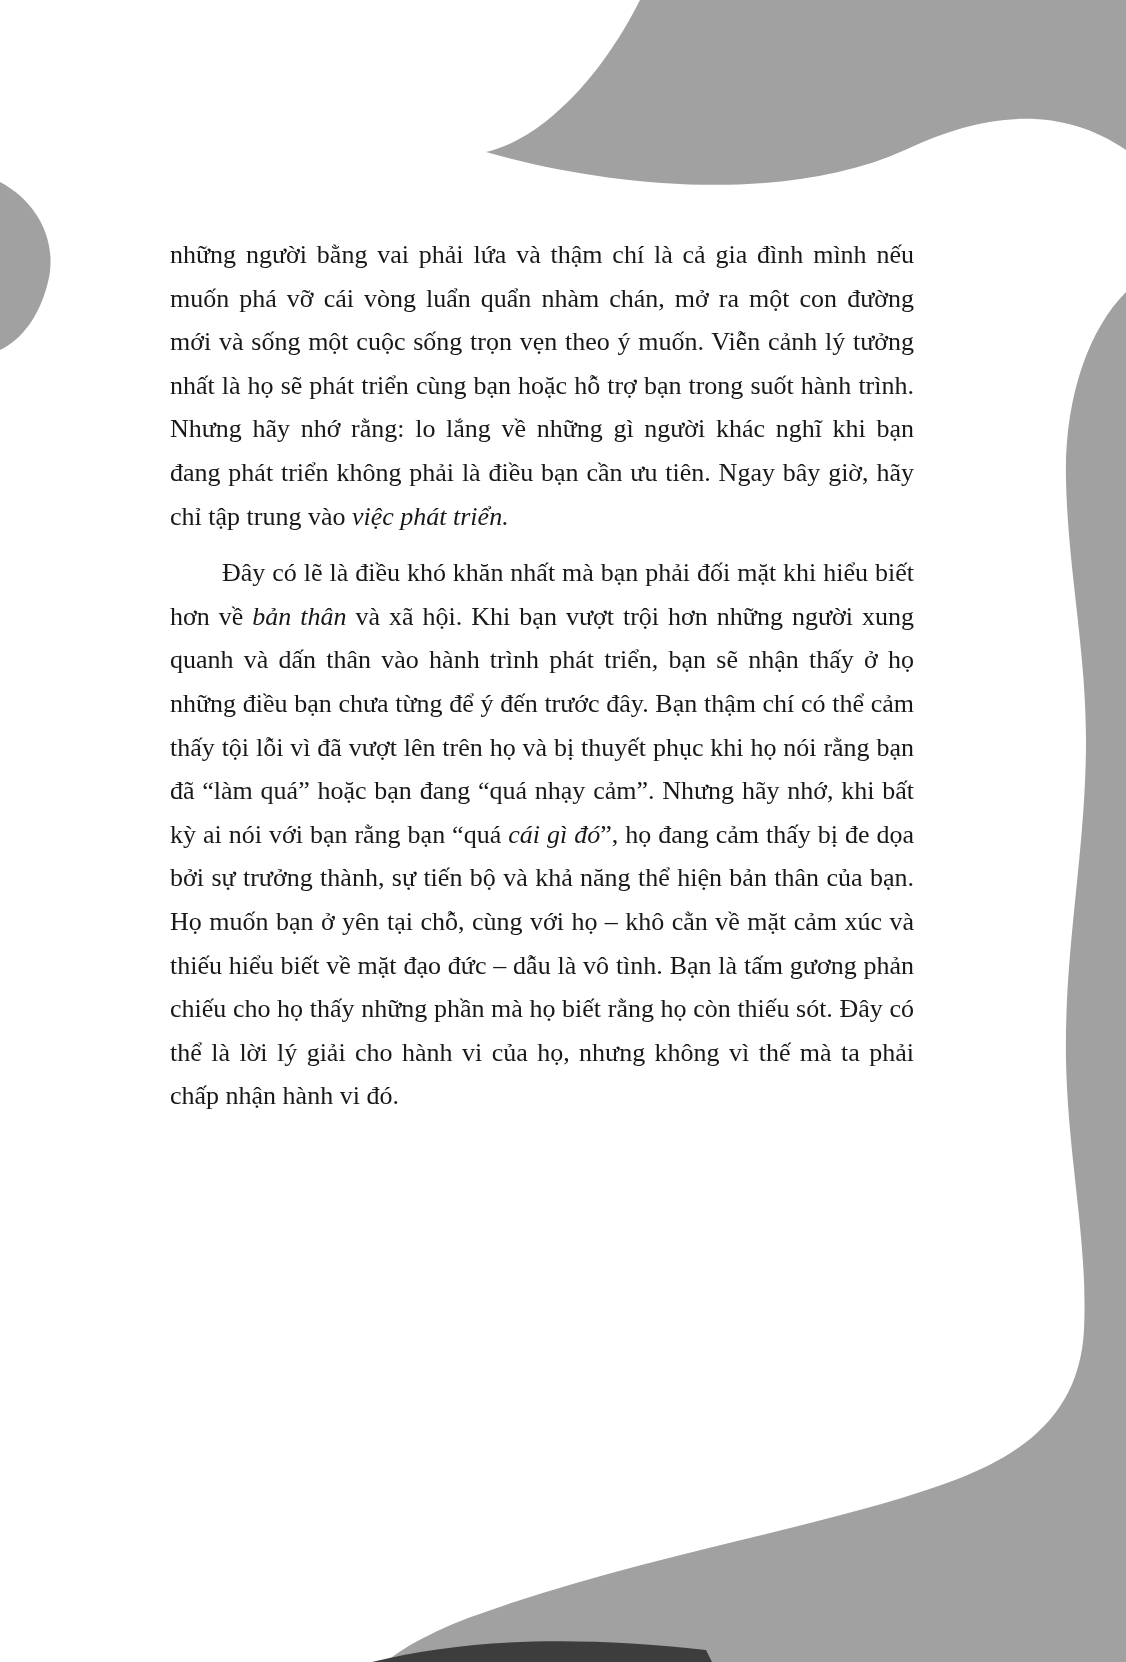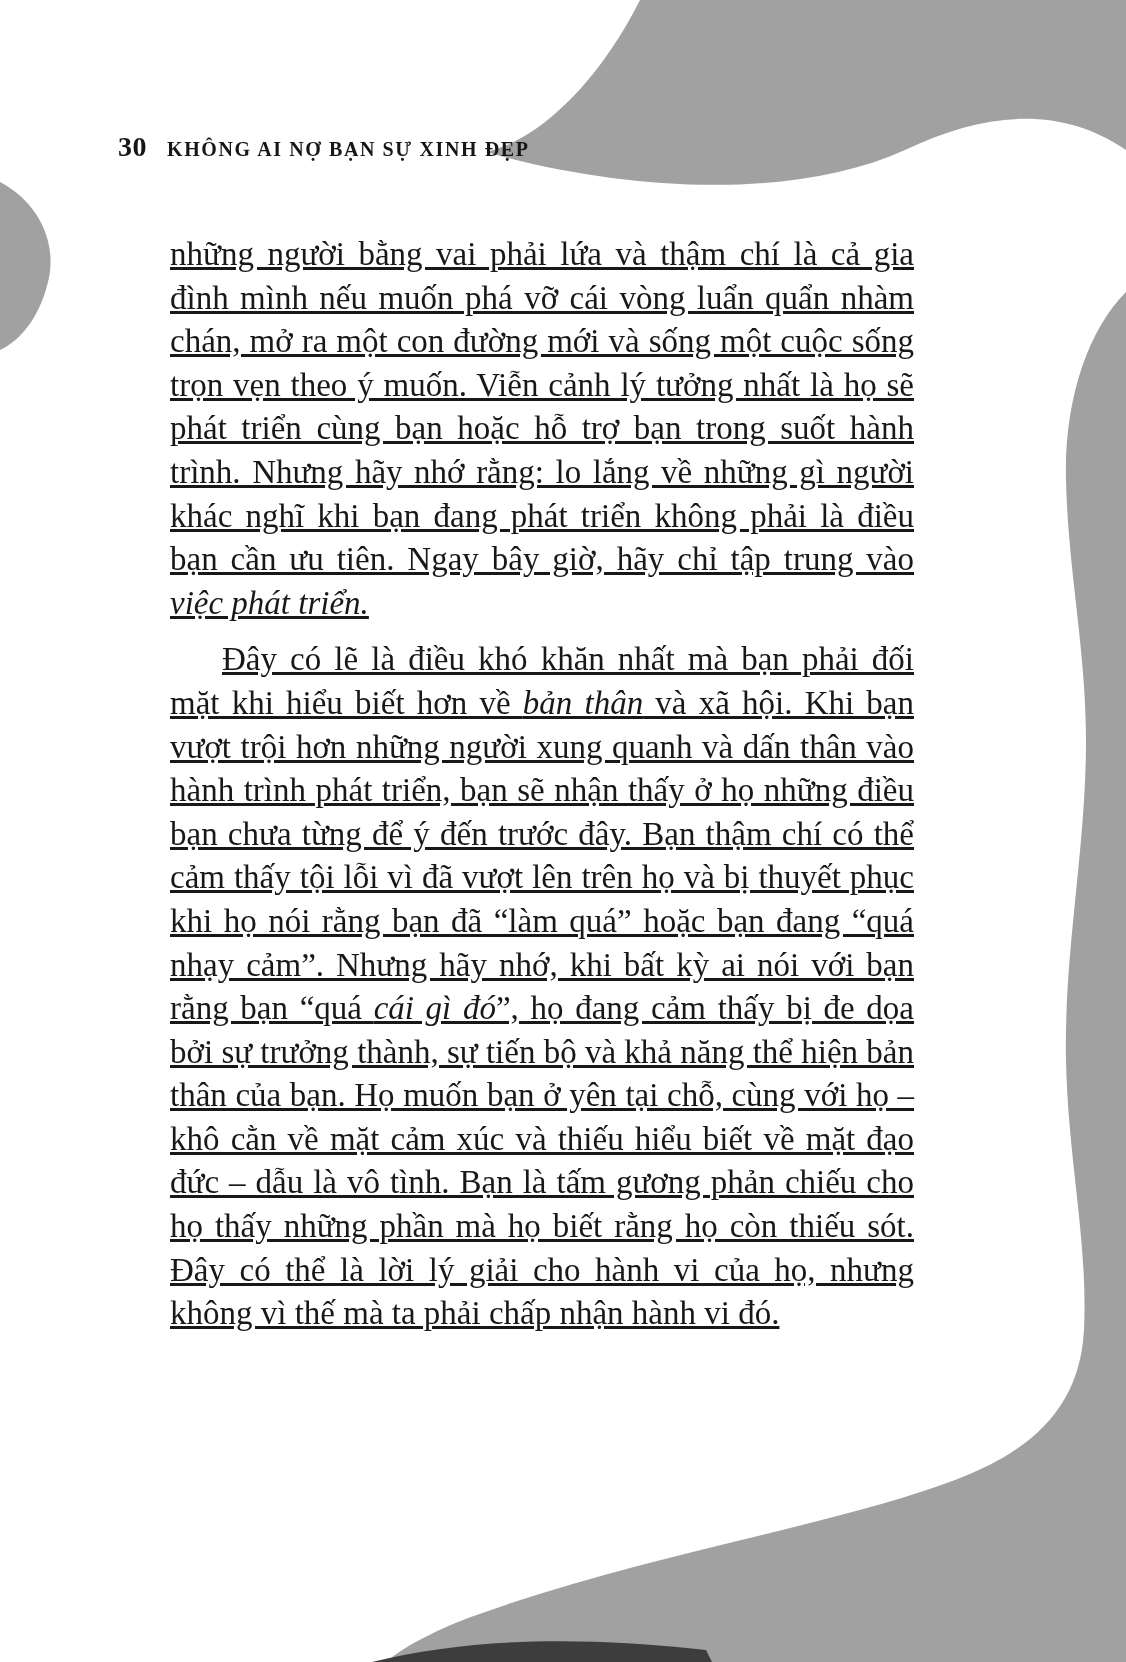--- a/index.html
+++ b/index.html
@@ -48,44 +48,39 @@
   }
   .body-text {
     position: absolute;
     left: 170px;
     top: 233px;
     width: 744px;
     color: #181818;
   }
   .para {
     margin: 0 0 13px 0;
-    font-size: 33px;
+    font-size: 26px;
     line-height: 43.6px;
     text-align: justify;
     text-justify: inter-word;
-    text-decoration: underline;
   }
   .para.indent { text-indent: 52px; }
   .para em { font-style: italic; }
 </style>
 </head>
 <body>
 
 <svg class="decor-svg" viewBox="0 0 1126 1662" xmlns="http://www.w3.org/2000/svg">
   <path d="M 486 152 C 540 140, 600 80, 640 0 L 1126 0 L 1126 150 C 1060 105, 985 112, 905 150 C 790 202, 620 190, 486 152 Z" fill="#a1a1a1"></path>
   <path d="M 0 182 C 38 202, 58 242, 48 282 C 40 315, 22 340, 0 350 Z" fill="#a1a1a1"></path>
   <path d="M 1126 292 C 1088 330, 1064 400, 1066 480 C 1068 570, 1086 650, 1086 740 C 1086 850, 1064 950, 1066 1060 C 1068 1160, 1088 1240, 1084 1330 C 1080 1405, 1035 1450, 955 1480 C 830 1527, 640 1555, 468 1618 C 432 1632, 402 1648, 386 1662 L 1126 1662 Z" fill="#a1a1a1"></path>
   <path d="M 372 1662 C 470 1638, 580 1636, 706 1650 L 712 1662 Z" fill="#3d3d3d"></path>
 </svg>
 
 <div class="page-content">
 
-  <div class="running-head">
-    <span class="page-number">30</span>
-    <span class="book-title">KHÔNG AI NỢ BẠN SỰ XINH ĐẸP</span>
-  </div>
 
   <div class="body-text">
       <p class="para"><span>những người bằng vai phải lứa và thậm chí là cả gia đình mình nếu muốn phá vỡ cái vòng luẩn quẩn nhàm chán, mở ra một con đường mới và sống một cuộc sống trọn vẹn theo ý muốn. Viễn cảnh lý tưởng nhất là họ sẽ phát triển cùng bạn hoặc hỗ trợ bạn trong suốt hành trình. Nhưng hãy nhớ rằng: lo lắng về những gì người khác nghĩ khi bạn đang phát triển không phải là điều bạn cần ưu tiên. Ngay bây giờ, hãy chỉ tập trung vào </span><em>việc phát triển.</em></p>
       <p class="para indent"><span>Đây có lẽ là điều khó khăn nhất mà bạn phải đối mặt khi hiểu biết hơn về </span><em>bản thân</em><span> và xã hội. Khi bạn vượt trội hơn những người xung quanh và dấn thân vào hành trình phát triển, bạn sẽ nhận thấy ở họ những điều bạn chưa từng để ý đến trước đây. Bạn thậm chí có thể cảm thấy tội lỗi vì đã vượt lên trên họ và bị thuyết phục khi họ nói rằng bạn đã “làm quá” hoặc bạn đang “quá nhạy cảm”. Nhưng hãy nhớ, khi bất kỳ ai nói với bạn rằng bạn “quá </span><em>cái gì đó</em><span>”, họ đang cảm thấy bị đe dọa bởi sự trưởng thành, sự tiến bộ và khả năng thể hiện bản thân của bạn. Họ muốn bạn ở yên tại chỗ, cùng với họ – khô cằn về mặt cảm xúc và thiếu hiểu biết về mặt đạo đức – dẫu là vô tình. Bạn là tấm gương phản chiếu cho họ thấy những phần mà họ biết rằng họ còn thiếu sót. Đây có thể là lời lý giải cho hành vi của họ, nhưng không vì thế mà ta phải chấp nhận hành vi đó.</span></p>
     </div>
 
 </div>
 
 </body></html>

